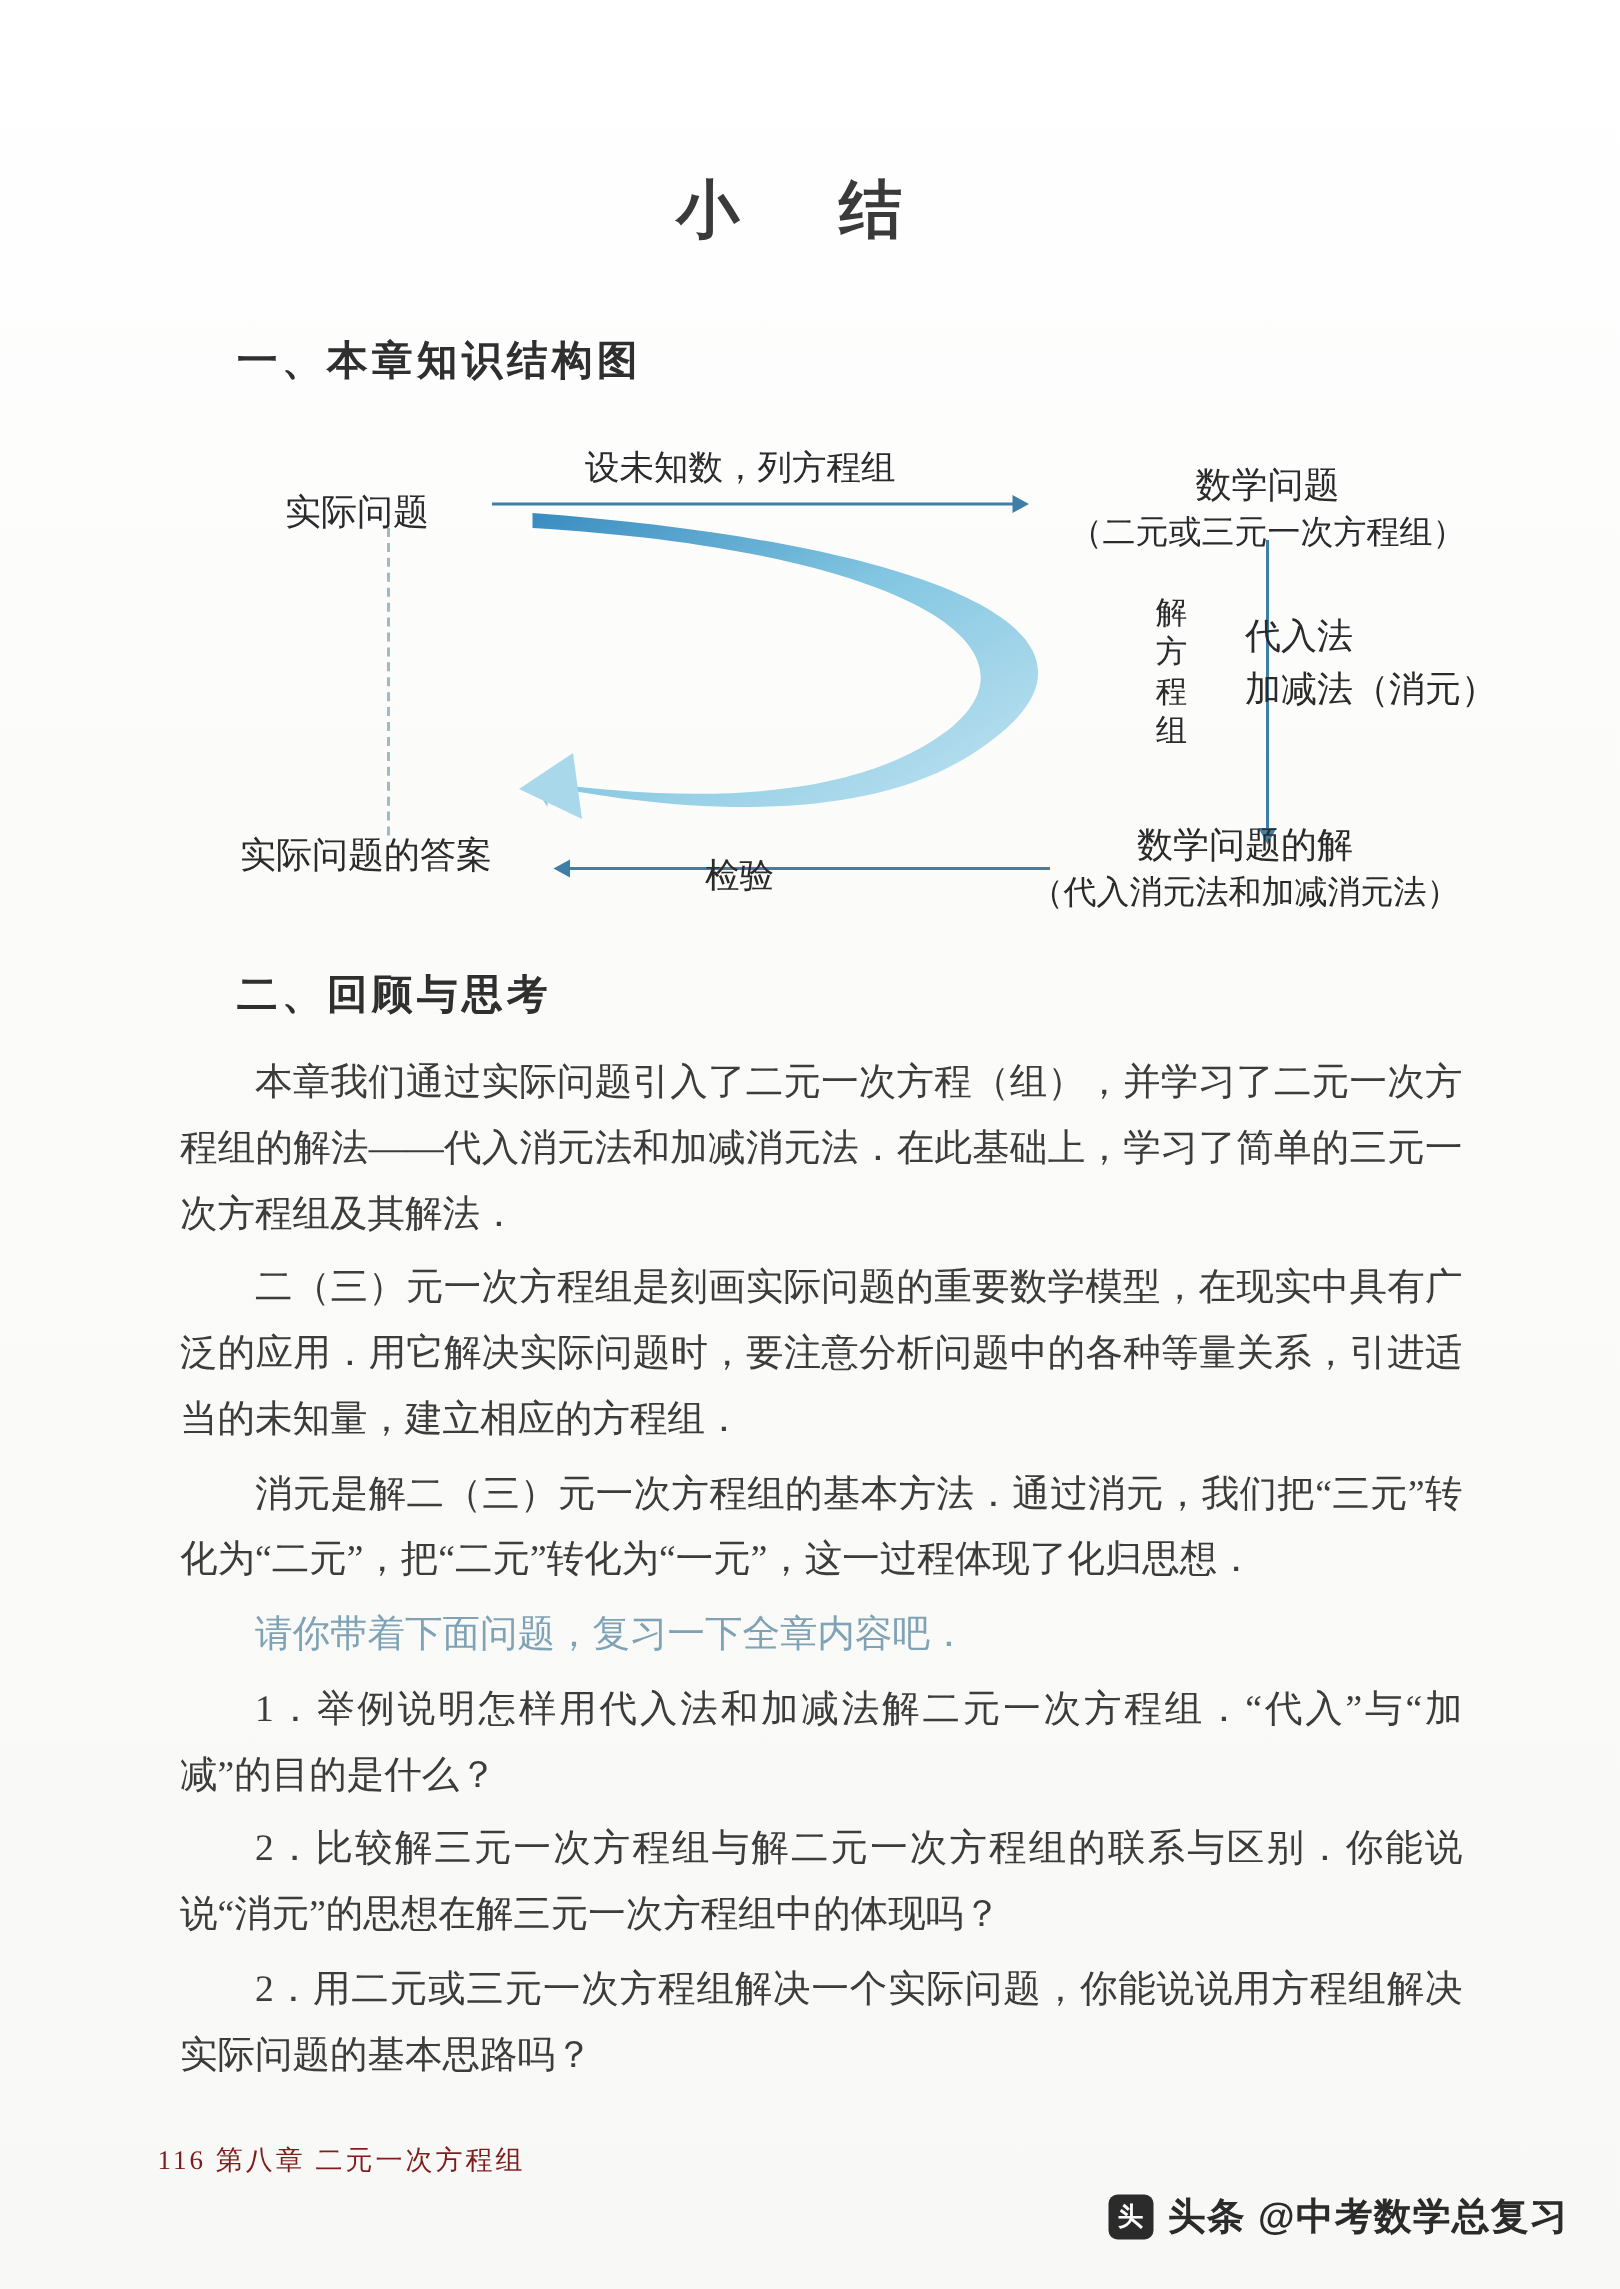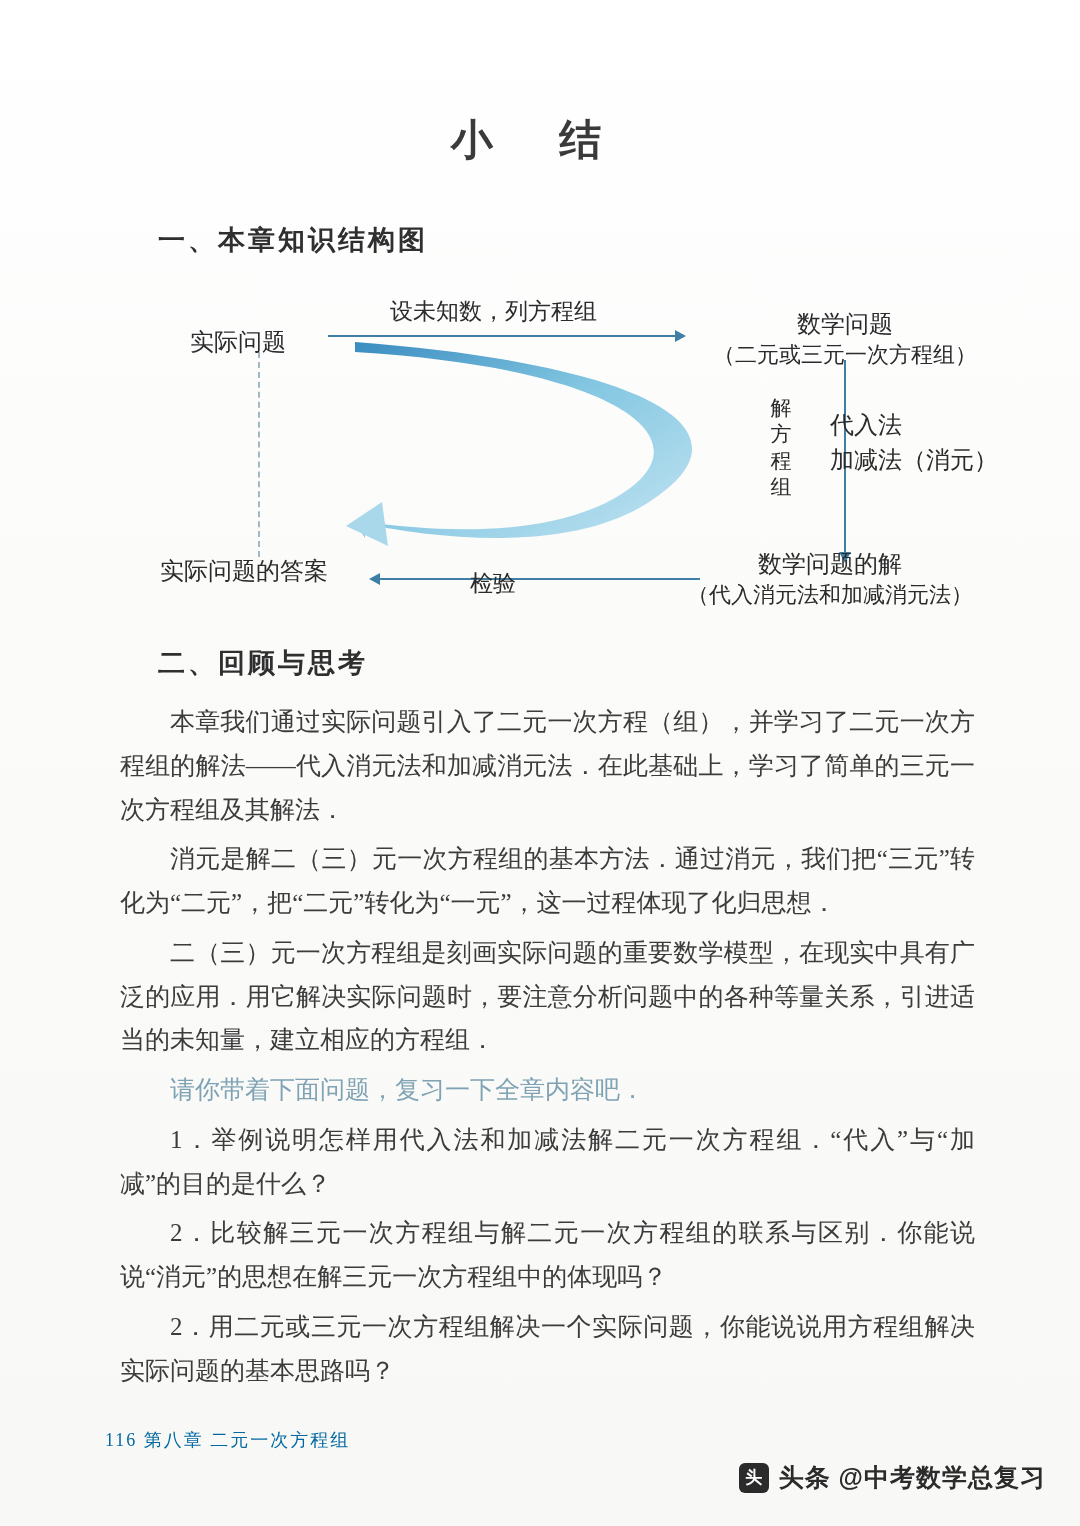--- a/index.html
+++ b/index.html
@@ -165,21 +165,21 @@
     margin: 0 0 6px 0;
     text-indent: 2em;
   }
   .semi { color: #7fa3b4; }
 
   .footer {
     position: absolute;
     left: 105px;
     top: 1428px;
     font-size: 18px;
-    color: #0369a1;
+    color: #7f1d1d;
     font-family: "Liberation Serif", serif;
     letter-spacing: 2px;
   }
 
   .watermark {
     position: absolute;
     right: 34px;
     bottom: 32px;
     display: flex;
     align-items: center;
@@ -261,22 +261,22 @@
     <div class="node" id="node-solution">
       <div class="n-main">数学问题的解</div>
       <div class="n-sub">（代入消元法和加减消元法）</div>
     </div>
   </div>
 
   <div class="section-heading" id="sec2">二、回顾与思考</div>
 
   <div class="body-text">
     <p>本章我们通过实际问题引入了二元一次方程（组），并学习了二元一次方程组的解法——代入消元法和加减消元法．在此基础上，学习了简单的三元一次方程组及其解法．</p>
+    <p>二（三）元一次方程组是刻画实际问题的重要数学模型，在现实中具有广泛的应用．用它解决实际问题时，要注意分析问题中的各种等量关系，引进适当的未知量，建立相应的方程组．</p>
     <p>消元是解二（三）元一次方程组的基本方法．通过消元，我们把“三元”转化为“二元”，把“二元”转化为“一元”，这一过程体现了化归思想．</p>
-    <p>二（三）元一次方程组是刻画实际问题的重要数学模型，在现实中具有广泛的应用．用它解决实际问题时，要注意分析问题中的各种等量关系，引进适当的未知量，建立相应的方程组．</p>
     <p class="semi">请你带着下面问题，复习一下全章内容吧．</p>
     <p>1．举例说明怎样用代入法和加减法解二元一次方程组．“代入”与“加减”的目的是什么？</p>
     <p>2．比较解三元一次方程组与解二元一次方程组的联系与区别．你能说说“消元”的思想在解三元一次方程组中的体现吗？</p>
     <p>2．用二元或三元一次方程组解决一个实际问题，你能说说用方程组解决实际问题的基本思路吗？</p>
   </div>
 
   <div class="footer">116  第八章  二元一次方程组</div>
 
   <div class="watermark">
     <div class="wm-logo">头</div>

